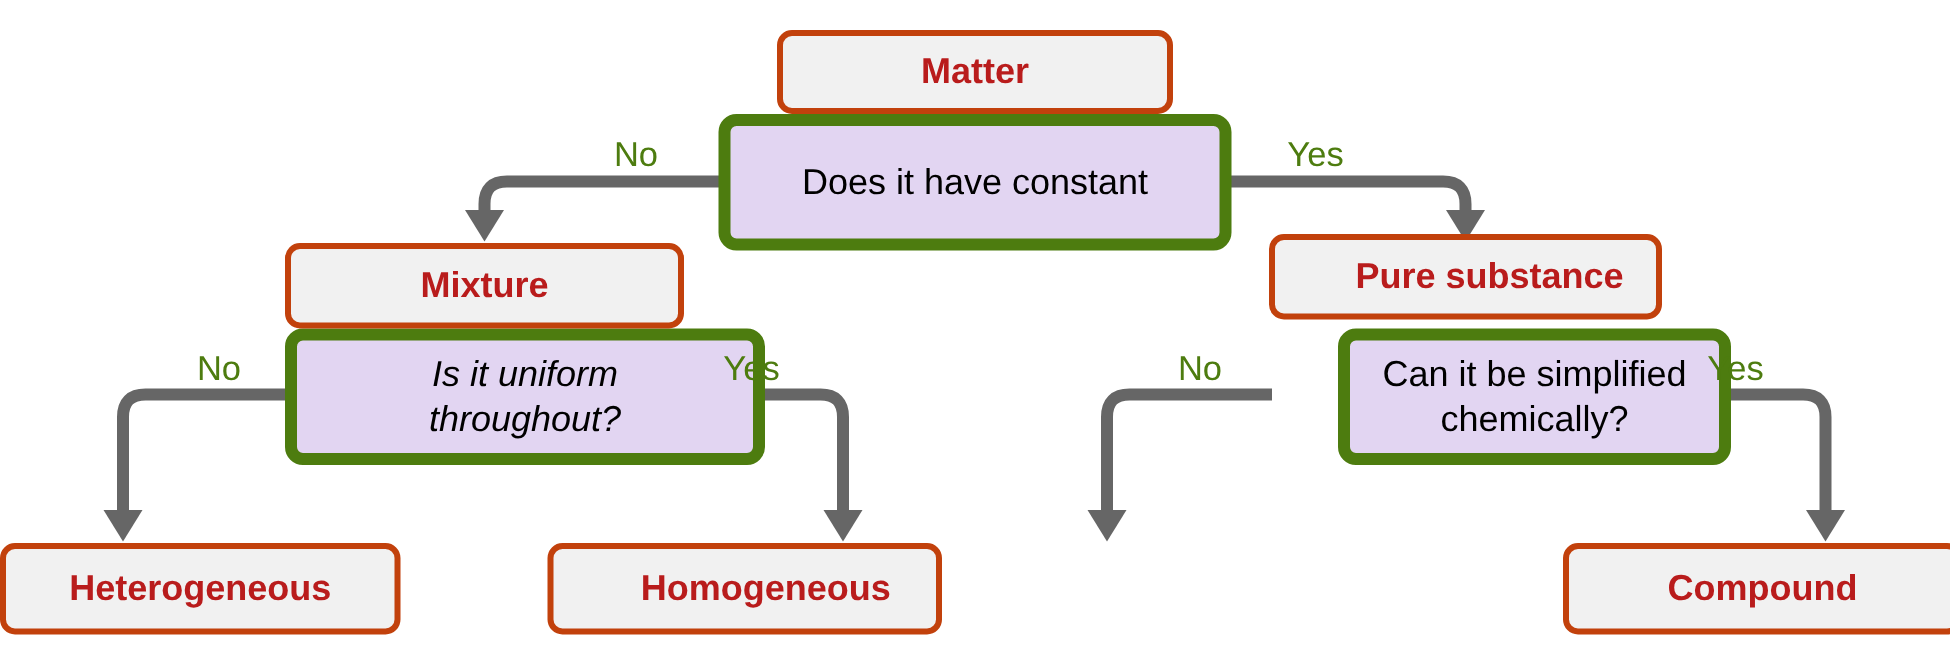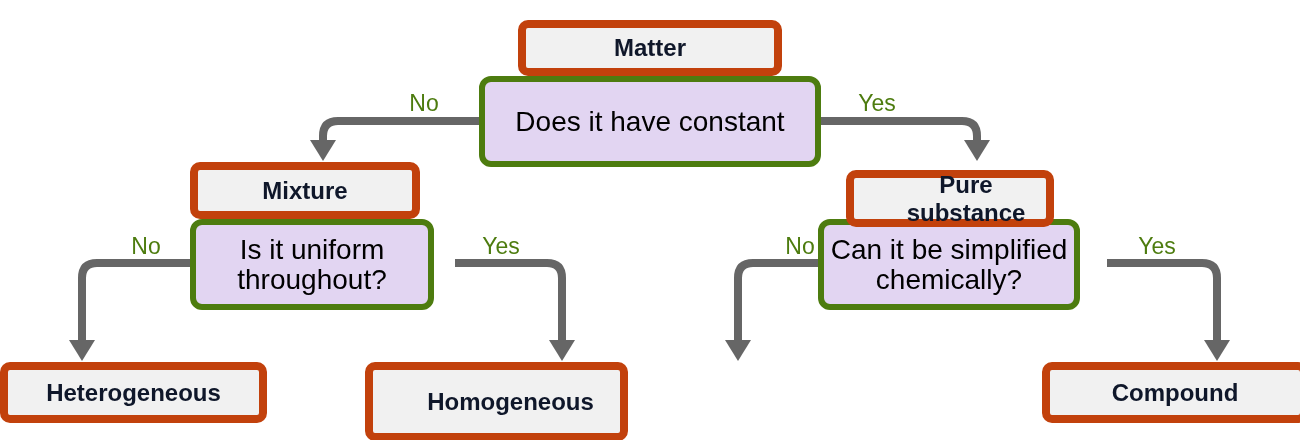--- a/index.html
+++ b/index.html
@@ -19,42 +19,42 @@
     position: absolute;
     left: 0;
     top: 0;
     width: 1300px;
     height: 440px;
   }
   .node {
     position: absolute;
     box-sizing: border-box;
     background: #f1f1f1;
-    border: 8px solid #c2410c;
+    border: 4px solid #c2410c;
     border-radius: 10px;
     display: flex;
     align-items: center;
     justify-content: center;
     font-weight: bold;
     font-size: 24px;
-    color: #0f172a;
-    text-align: center;
+    color: #b91c1c;
+    text-align: right;
   }
   .question {
     position: absolute;
     box-sizing: border-box;
     background: #e2d5f2;
-    border: 6px solid #4d7c0f;
+    border: 8px solid #4d7c0f;
     border-radius: 12px;
     display: flex;
     flex-direction: column;
     align-items: center;
     justify-content: center;
     font-weight: normal;
-    font-size: 28px;
+    font-size: 24px;
     line-height: 30px;
     color: #000000;
     text-align: center;
   }
   .question span { display: block; }
   .edge-label {
     position: absolute;
     transform: translate(-50%, -50%);
     font-weight: normal;
     font-size: 23px;
@@ -85,39 +85,39 @@
     <polygon points="725,340 751,340 738,361" fill="#666666"></polygon>
 
     <path d="M 1107 263 L 1202 263 Q 1217 263 1217 278 L 1217 341" fill="none" stroke-width="8" stroke-linecap="butt" stroke="#666666"></path>
     <polygon points="1204,340 1230,340 1217,361" fill="#666666"></polygon>
   </svg>
 
   <div class="question" style="left:479px; top:76px; width:342px; height:91px;">
     <span>Does it have constant</span>
   </div>
 
-  <div class="question" style="left:190px; top:219px; width:244px; height:91px;">
+  <div class="question" style="left:190px; top:219px; width:320px; height:91px;font-style:italic;">
     <span>Is it uniform</span>
     <span>throughout?</span>
   </div>
 
-  <div class="question" style="left:818px; top:219px; width:262px; height:91px;">
+  <div class="question" style="left:892px; top:219px; width:262px; height:91px;">
     <span>Can it be simplified</span>
     <span>chemically?</span>
   </div>
 
   <div class="node" style="left:518px; top:20px; width:264px; height:56px;">Matter</div>
 
-  <div class="node" style="left:190px; top:162px; width:230px; height:57px;">Mixture</div>
+  <div class="node" style="left:190px; top:162px; width:266px; height:57px;">Mixture</div>
 
-  <div class="node" style="left:846px; top:170px; width:208px; height:57px;padding-left:32px;">Pure substance</div>
+  <div class="node" style="left:846px; top:156px; width:262px; height:57px;padding-left:32px;">Pure substance</div>
 
   <div class="node" style="left:0; top:362px; width:267px; height:61px;">Heterogeneous</div>
 
-  <div class="node" style="left:365px; top:362px; width:263px; height:79px;padding-left:28px;">Homogeneous</div>
+  <div class="node" style="left:365px; top:362px; width:263px; height:61px;padding-left:28px;">Homogeneous</div>
 
 
   <div class="node" style="left:1018px; top:362px; width:266px; height:61px;margin-left:24px;">Compound</div>
 
   <div class="edge-label" style="left:424px; top:103px;">No</div>
   <div class="edge-label" style="left:877px; top:103px;">Yes</div>
   <div class="edge-label" style="left:146px; top:246px;">No</div>
   <div class="edge-label" style="left:501px; top:246px;">Yes</div>
   <div class="edge-label" style="left:800px; top:246px;">No</div>
   <div class="edge-label" style="left:1157px; top:246px;">Yes</div>

